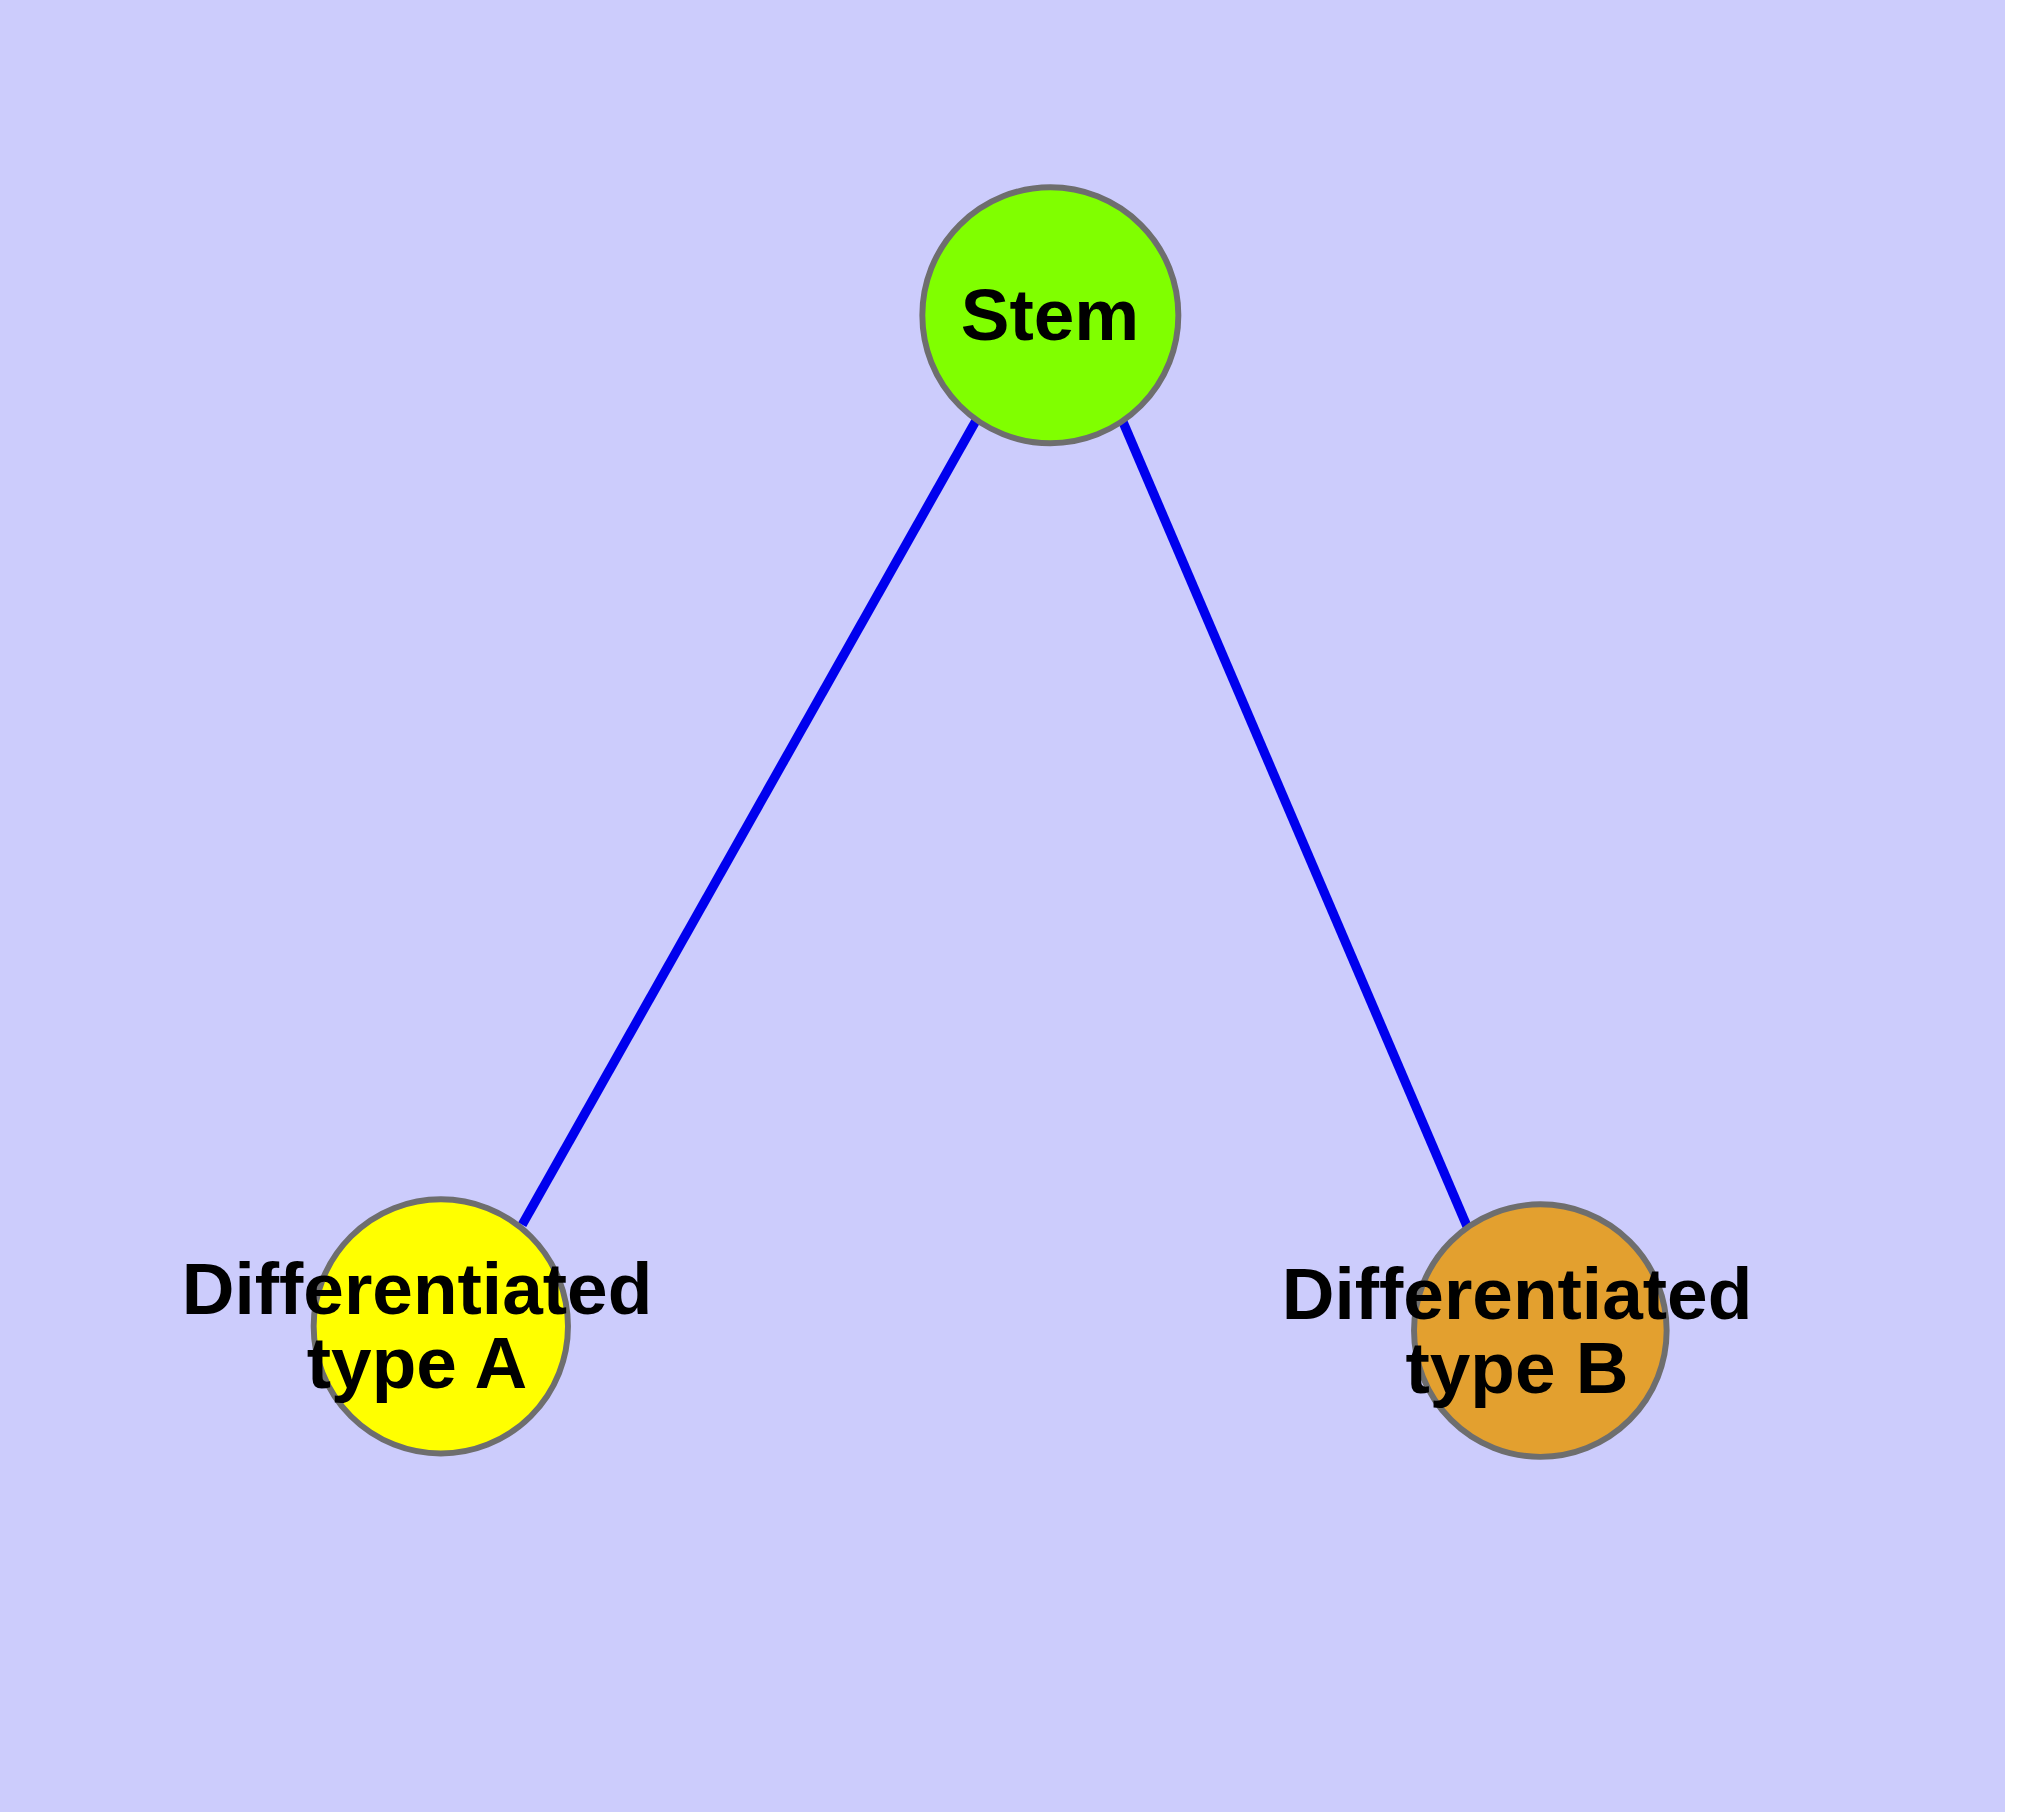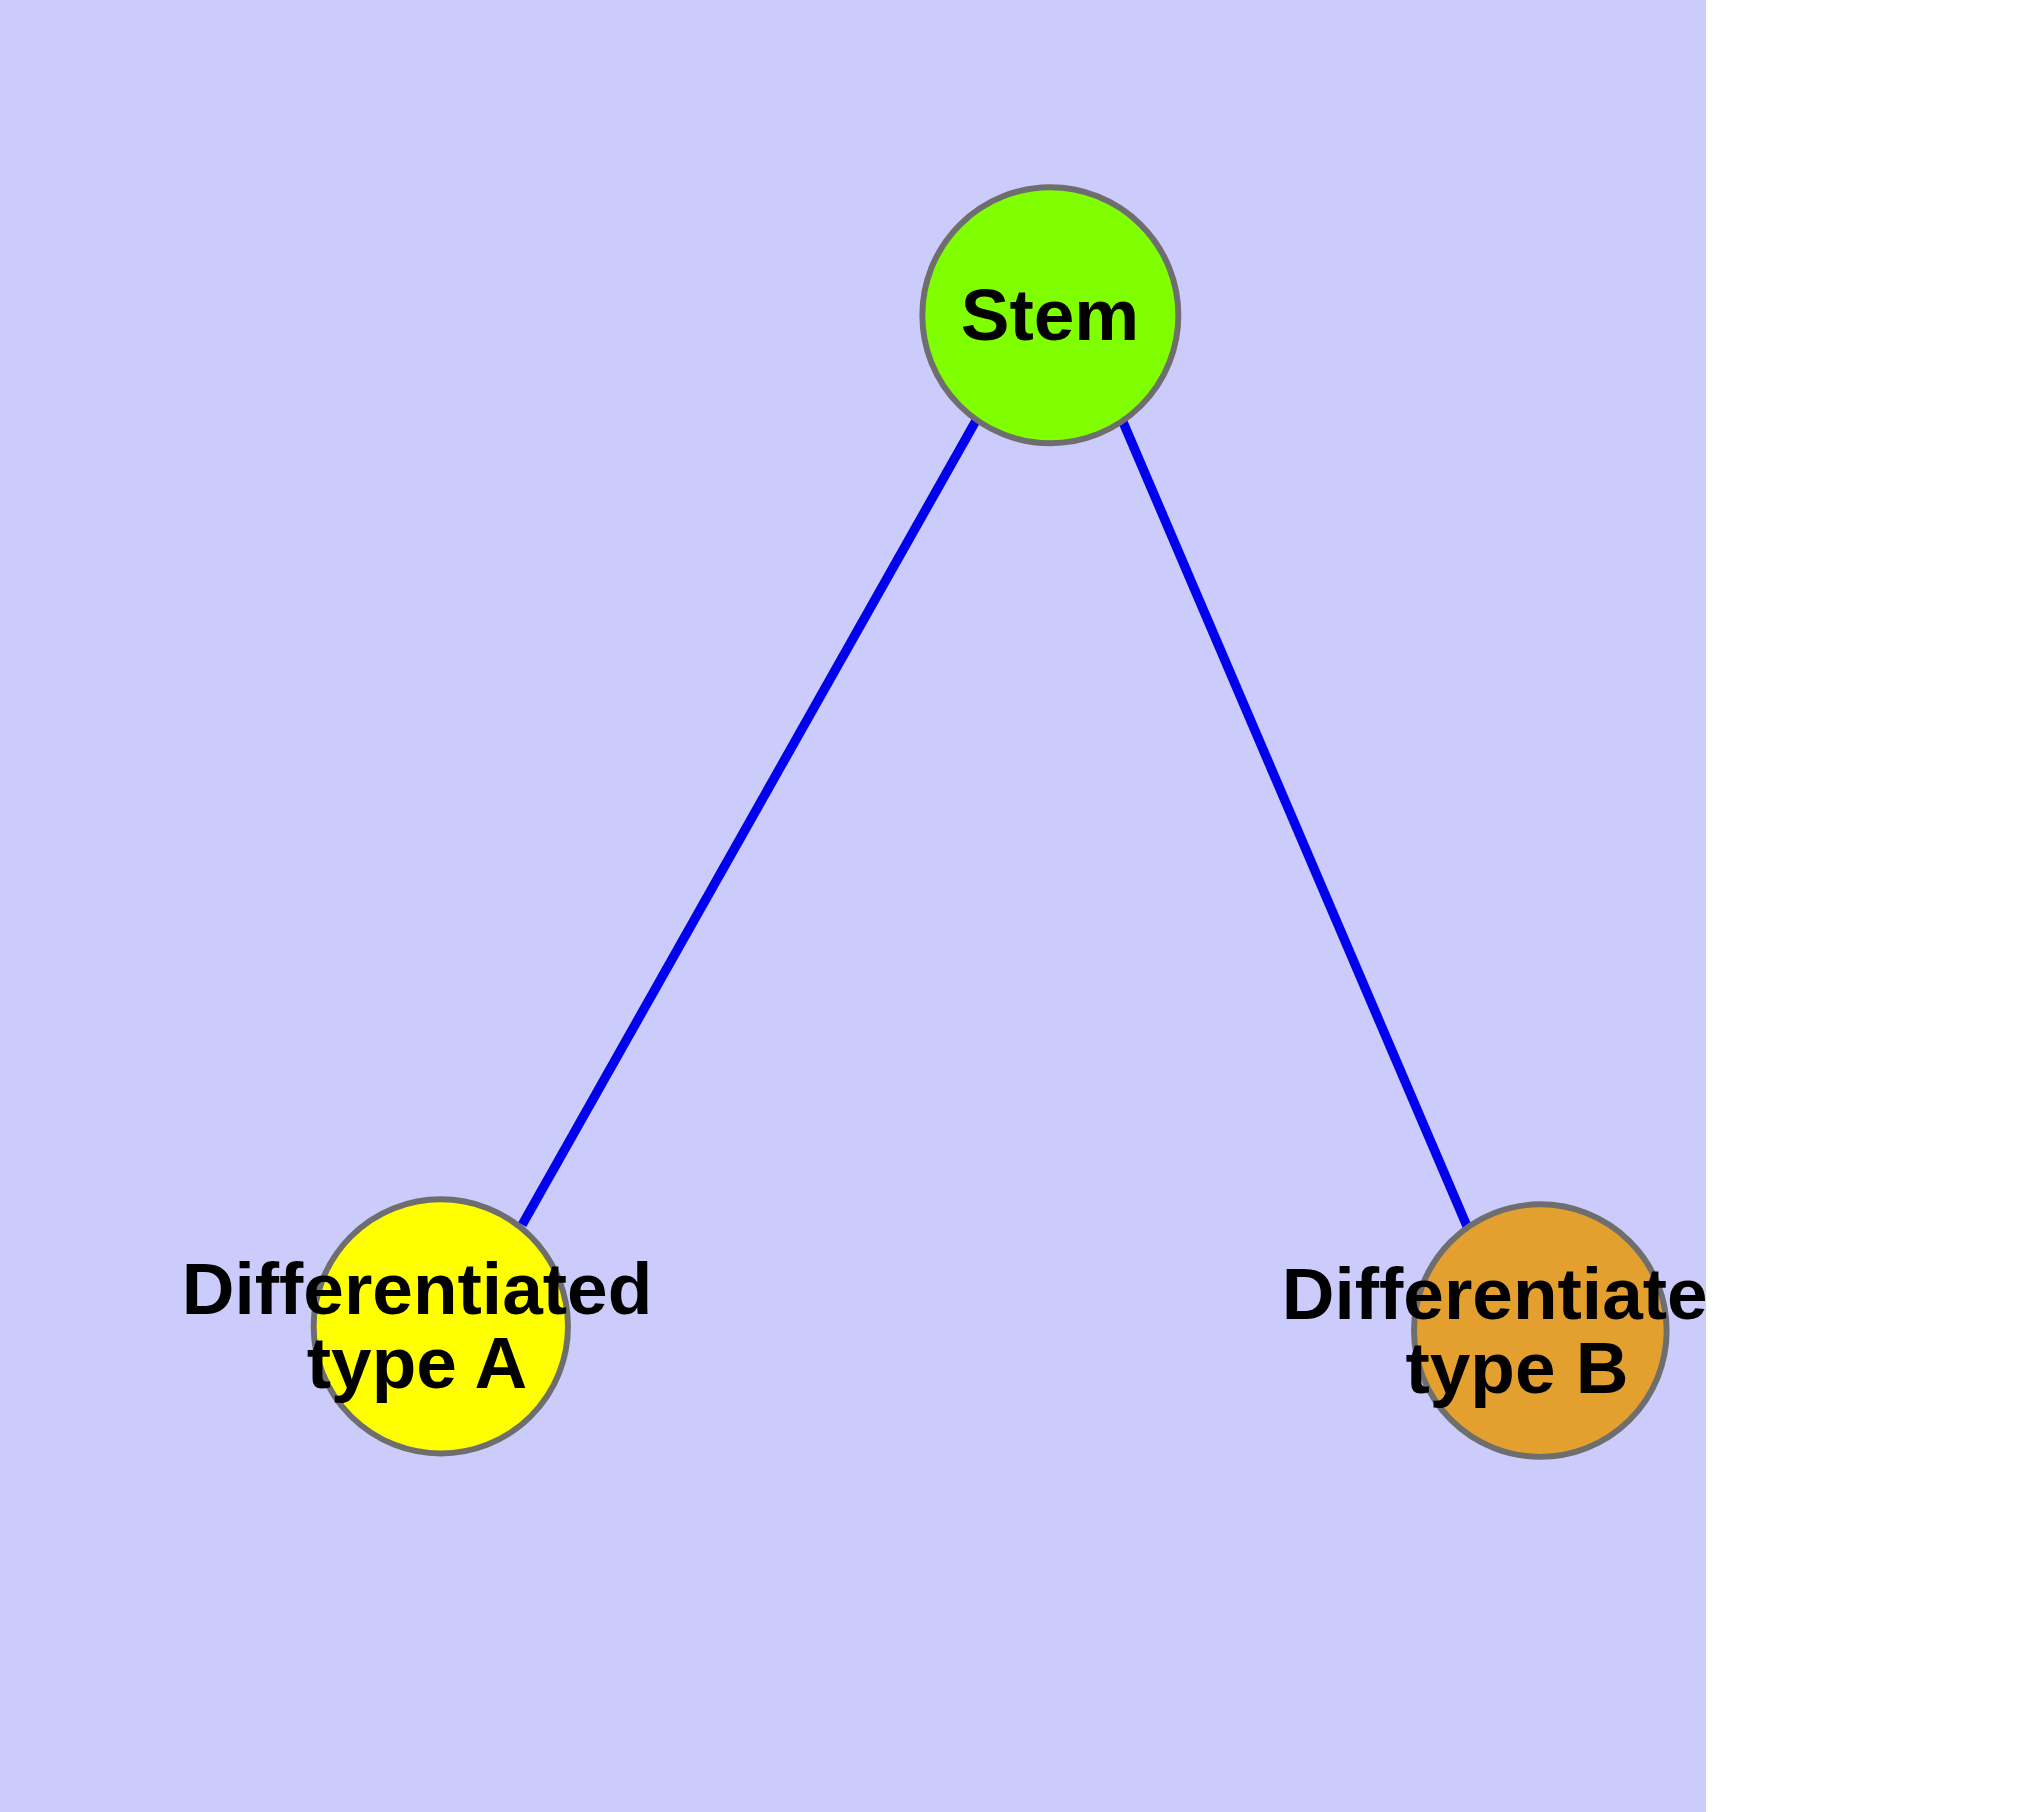--- a/index.html
+++ b/index.html
@@ -38,21 +38,21 @@
     color: #000000;
     text-align: center;
     white-space: pre;
     pointer-events: none;
     transform: translate(-50%, -50%);
   }
 </style>
 </head>
 <body>
 
-<div id="stage" style="width: 1706px; height: 1812px;">
+<div id="stage" style="width: 2005px; height: 1812px;">
 
   <div id="canvas-bg" style="width: 2021px; height: 1812px; background: rgb(204, 204, 252);"></div>
 
   <svg id="graph-svg" viewBox="0 0 2384 2138" preserveAspectRatio="none" style="width: 2021px; height: 1812px;">
     <g id="edges-layer">
         <line x1="1152" y1="495" x2="616" y2="1445" stroke="#0000ee" stroke-width="11" stroke-linecap="butt"></line>
         <line x1="1323" y1="494" x2="1731" y2="1448" stroke="#0000ee" stroke-width="11" stroke-linecap="butt"></line>
       </g>
     <g id="nodes-layer">
         <circle cx="1239" cy="372" r="151" fill="#80ff00" stroke="#6e6e6e" stroke-width="7"></circle>

